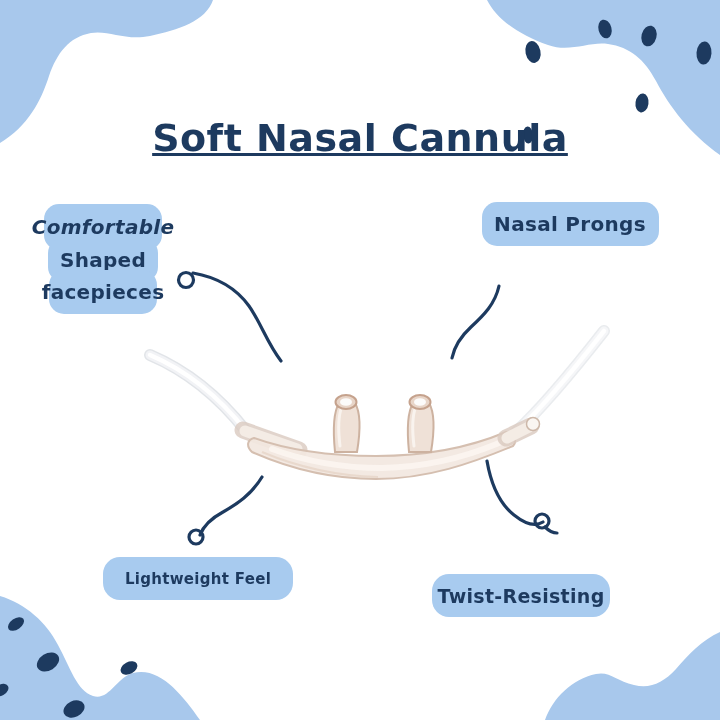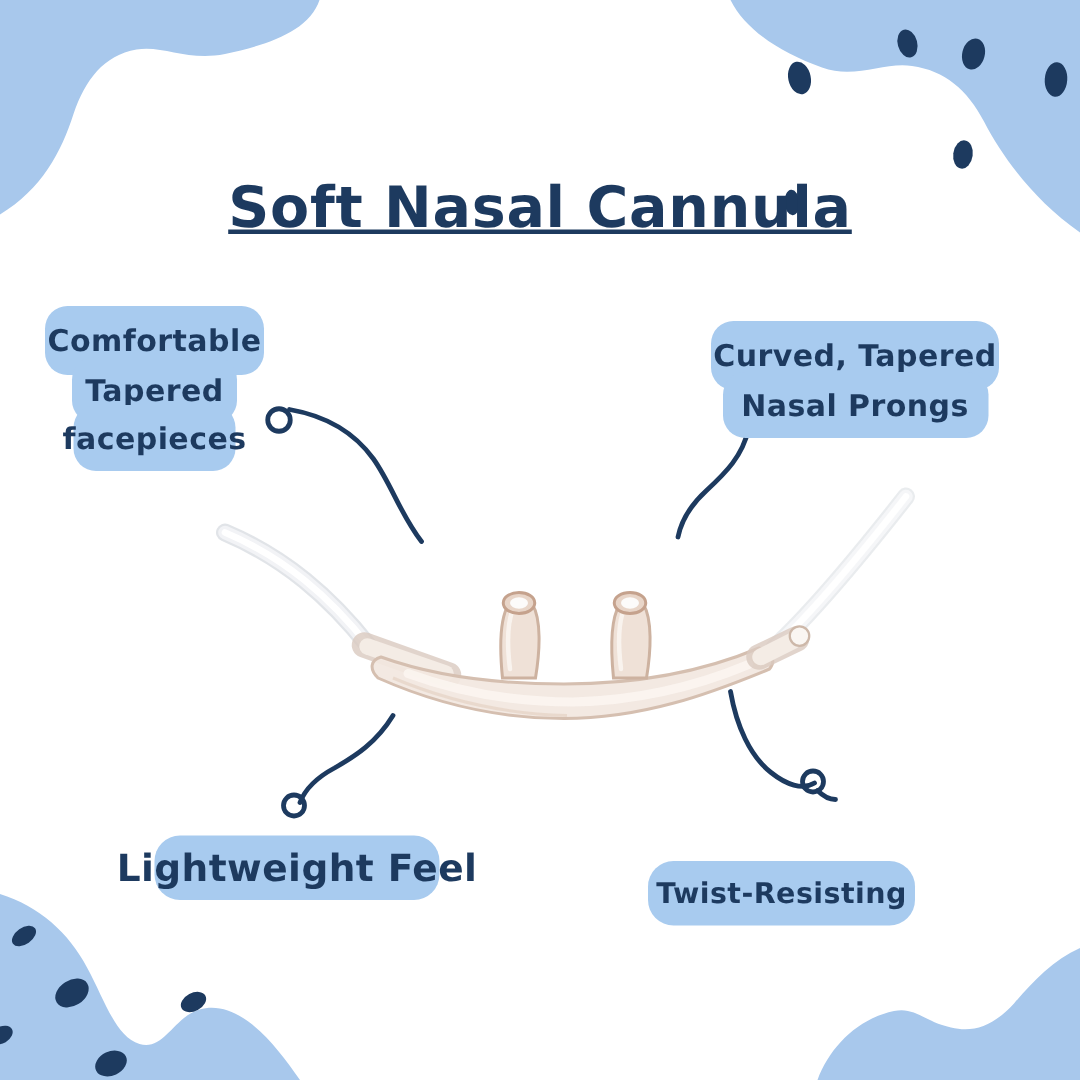--- a/index.html
+++ b/index.html
@@ -39,28 +39,28 @@
 
   
   .callout { position:absolute; display:flex; flex-direction:column; align-items:center; }
   .pill {
     background:var(--bubble-blue,#a8cbef); border-radius:15px;
     display:flex; align-items:center; justify-content:center;
     font-size:20px; font-weight:bold; color:var(--navy,#1d3a5f);
     white-space:nowrap; letter-spacing:0.3px;
   }
   .callout-tl { left:28px; top:204px; width:150px; }
-  .tl-r1 { width:146px; height:46px; }
+  .tl-r1 { width:118px; height:46px;font-style:italic; }
   .tl-r2 { width:110px; height:44px; margin-top:-12px; }
   .tl-r3 { width:108px; height:44px; margin-top:-12px; }
   .callout-tr { left:474px; top:214px; width:192px; }
   .tr-r1 { width:192px; height:46px; }
   .tr-r2 { width:177px; height:44px; margin-top:-12px; }
   .callout-bl { left:103px; top:557px; }
-  .bl-r1 { width:190px; height:43px; border-radius:17px; font-size:25px; }
+  .bl-r1 { width:190px; height:43px; border-radius:17px; font-size:15px; }
   .callout-br { left:432px; top:574px;text-align:center; }
   .br-r1 { width:178px; height:43px; border-radius:17px; font-size:19px; }
 </style>
 </head>
 <body>
 
 <div class="stage">
 
   <svg class="decor" width="720" height="720" viewBox="0 0 720 720">
 
@@ -147,26 +147,25 @@
       <path class="connector" d="M 487 461 C 491 484 500 504 514 515 C 524 523 535 527 543 522"></path>
       <circle class="connector" cx="542" cy="521" r="7" fill="none"></circle>
       <path class="connector" d="M 545 527 C 549 531 553 533 557 533"></path>
     </g>
   </svg>
 
   <h1 class="title">Soft Nasal Cannula</h1>
 
   <div class="callout callout-tl">
     <div class="pill tl-r1">Comfortable</div>
-    <div class="pill tl-r2">Tapered</div>
+    <div class="pill tl-r2">Shaped</div>
     <div class="pill tl-r3">facepieces</div>
   </div>
 
   <div class="callout callout-tr">
-    <div class="pill tr-r1">Curved, Tapered</div>
     <div class="pill tr-r2">Nasal Prongs</div>
   </div>
 
   <div class="callout callout-bl">
     <div class="pill bl-r1">Lightweight Feel</div>
   </div>
 
   <div class="callout callout-br">
     <div class="pill br-r1">Twist-Resisting</div>
   </div>

